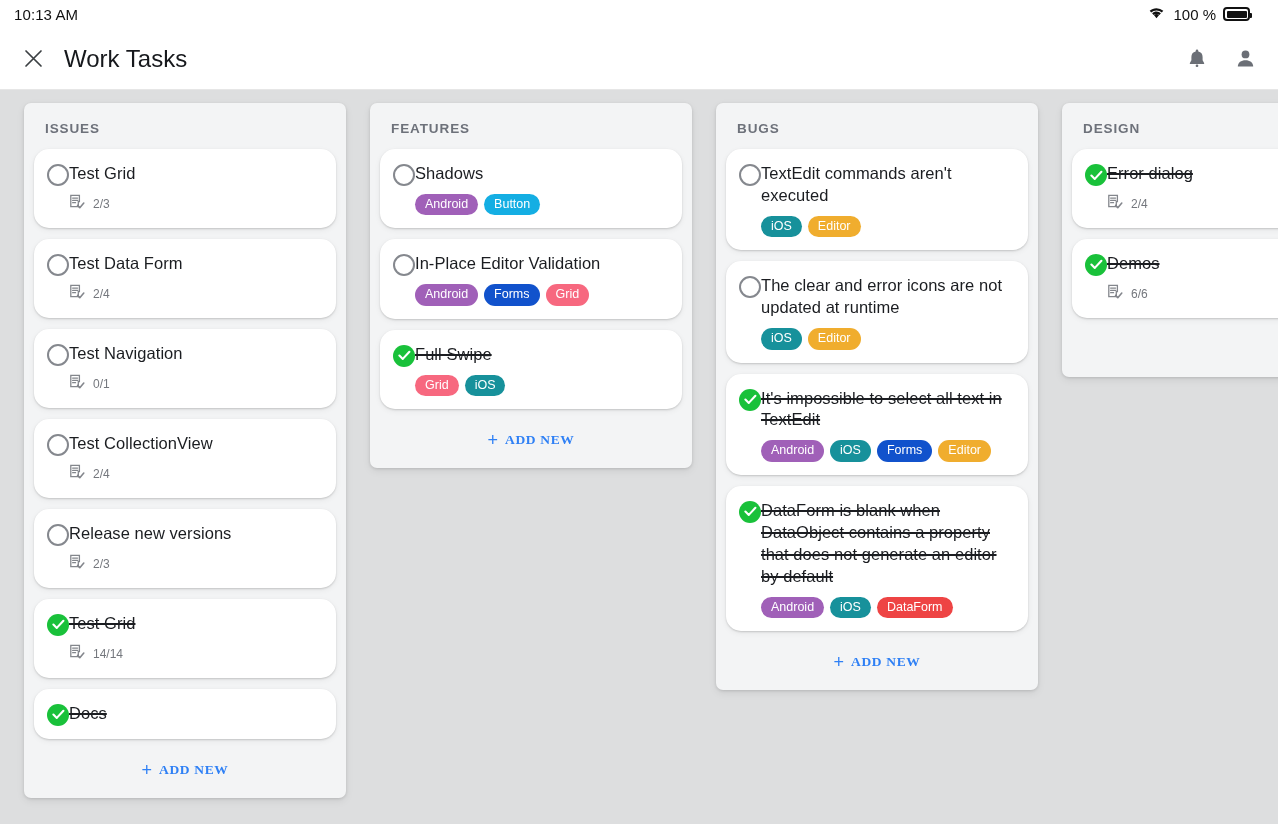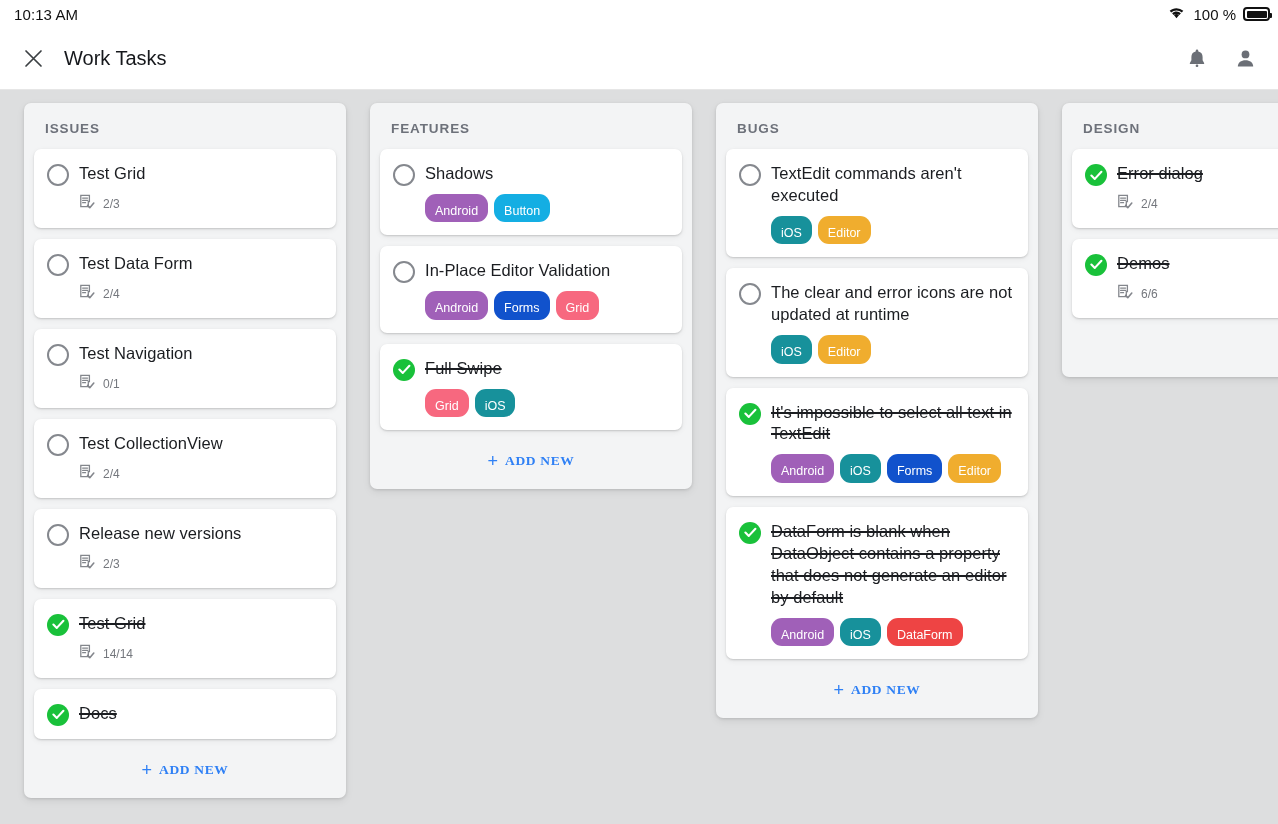--- a/index.html
+++ b/index.html
@@ -7,21 +7,21 @@
     width: 1278px; height: 824px;
     background: #dddedf;
     font-family: "Liberation Sans", sans-serif;
     overflow: hidden;
   }
 
   
   .statusbar {
     height: 28px; background: #ffffff;
     display: flex; align-items: center;
-    padding: 0 8px 0 14px;
+    padding: 0 28px 0 14px;
     font-size: 15px; color: #111; font-weight: 400;
   }
   .statusbar .clock { letter-spacing: .1px; }
   .statusbar .right {
     margin-left: auto; display: flex; align-items: center; gap: 7px;
   }
   .statusbar .pct { font-size: 15px; }
   .battery {
     width: 27px; height: 14px; border: 2px solid #111; border-radius: 4px;
     position: relative; padding: 1.5px;
@@ -34,21 +34,21 @@
 
   
   .appbar {
     height: 62px; background: #ffffff;
     display: flex; align-items: center;
     padding: 0 20px 0 18px;
     border-bottom: 1px solid #e6e6e6;
   }
   .appbar .close { width: 30px; height: 30px; display: flex; align-items: center; justify-content: center; cursor: pointer; }
   .appbar .title {
-    font-size: 20px; color: #16181c; margin-left: 16px; font-weight: 400; text-align: right;
+    font-size: 24px; color: #16181c; margin-left: 16px; font-weight: 400; text-align: right;
   }
   .appbar .actions { margin-left: auto; display: flex; align-items: center; gap: 22px; }
   .appbar .actions .ico { width: 26px; height: 26px; display: flex; align-items: center; justify-content: center; cursor: pointer; }
 
   
   .board {
     position: absolute; top: 90px; left: 0; right: 0; bottom: 0;
     display: flex; align-items: flex-start;
     gap: 24px; padding: 13px 0 0 24px;
     overflow: hidden;
@@ -58,25 +58,25 @@
     background: #f3f4f5;
     border-radius: 7px;
     box-shadow: 0 1px 3px rgba(0,0,0,.13), 0 3px 9px rgba(0,0,0,.07);
     padding: 0 10px 10px 10px;
   }
   .col-header {
     font-size: 13.5px; font-weight: bold; color: #6d717a;
     letter-spacing: .9px; padding: 18px 0 13px 11px;
   }
   .card {
-    background: #ffffff; border-radius: 7px;
+    background: #ffffff; border-radius: 15px;
     box-shadow: 0 1px 2px rgba(0,0,0,.16), 0 2px 6px rgba(0,0,0,.06);
     padding: 13px 14px 13px 13px;
     margin-bottom: 11px;
-    display: flex; gap: 10px; cursor: pointer;
+    display: flex; cursor: pointer;
   }
   .card-body { flex: 1; min-width: 0; padding-top: 1px; }
   .card-title {
     font-size: 16.5px; color: #1b1d21; line-height: 1.33;
     letter-spacing: .05px;
   }
   .card.done .card-title { text-decoration: line-through; text-decoration-thickness: 1.5px; }
 
   
   .toggle { flex: 0 0 auto; width: 22px; height: 22px; margin-top: 2px; cursor: pointer; }
@@ -90,21 +90,21 @@
   }
 
   
   .meta { display: flex; align-items: center; gap: 7px; margin-top: 9px; }
   .meta .count { font-size: 12px; color: #74777d; }
 
   
   .tags { display: flex; flex-wrap: wrap; gap: 6px; margin-top: 9px; }
   .tag {
     font-size: 12.5px; color: #ffffff;
-    padding: 10px 10px 4px; border-radius: 11px;
+    padding: 3px 10px 4px; border-radius: 11px;
     line-height: 1.15; white-space: nowrap;
   }
 
   
   .add-new {
     display: flex; align-items: center; justify-content: center; gap: 7px;
     padding: 11px 0 9px; cursor: pointer;
   }
   .add-new .label {
     font-size: 13.5px; color: #2f80f5; font-weight: bold; letter-spacing: .65px; font-family: Liberation Serif, serif;

